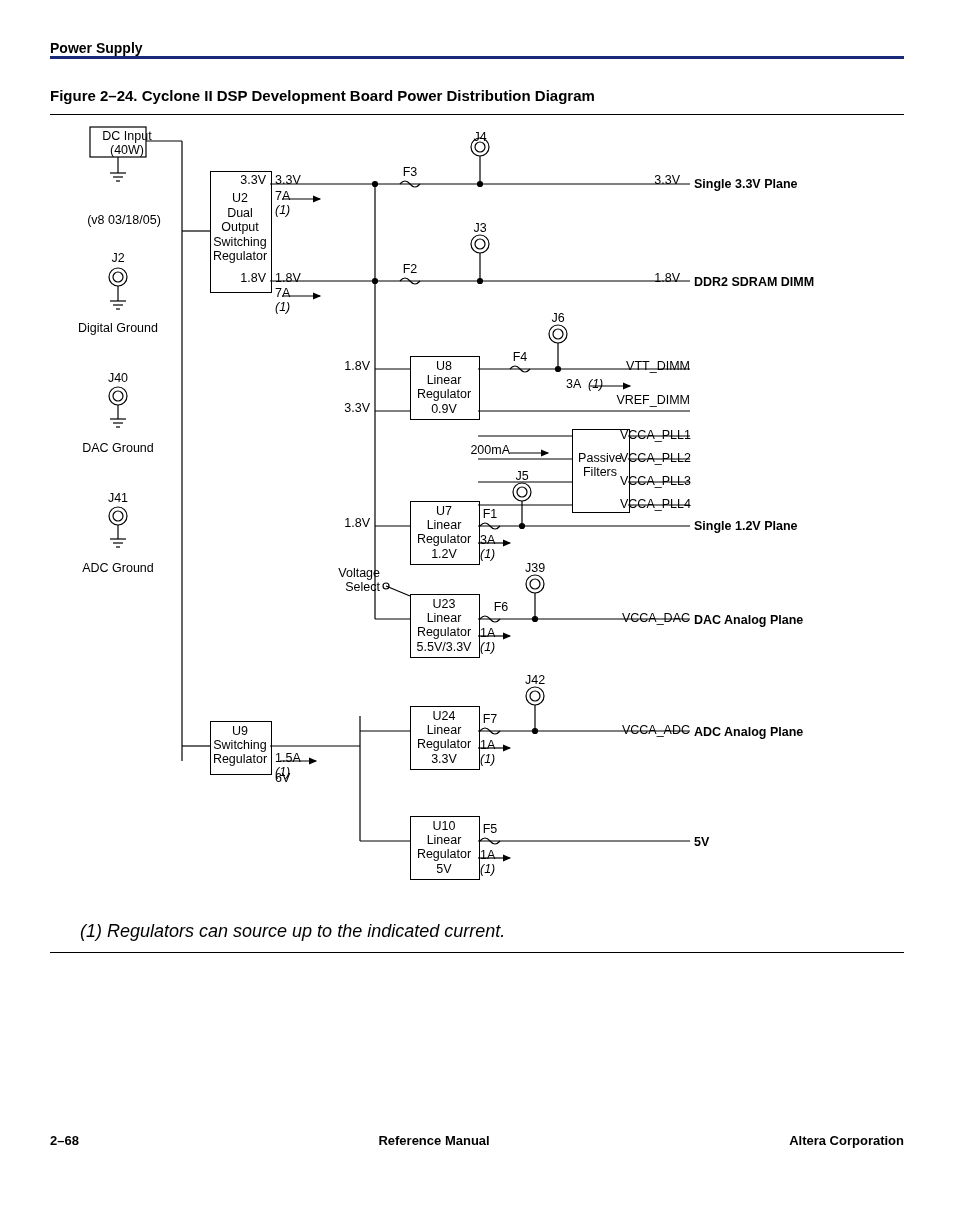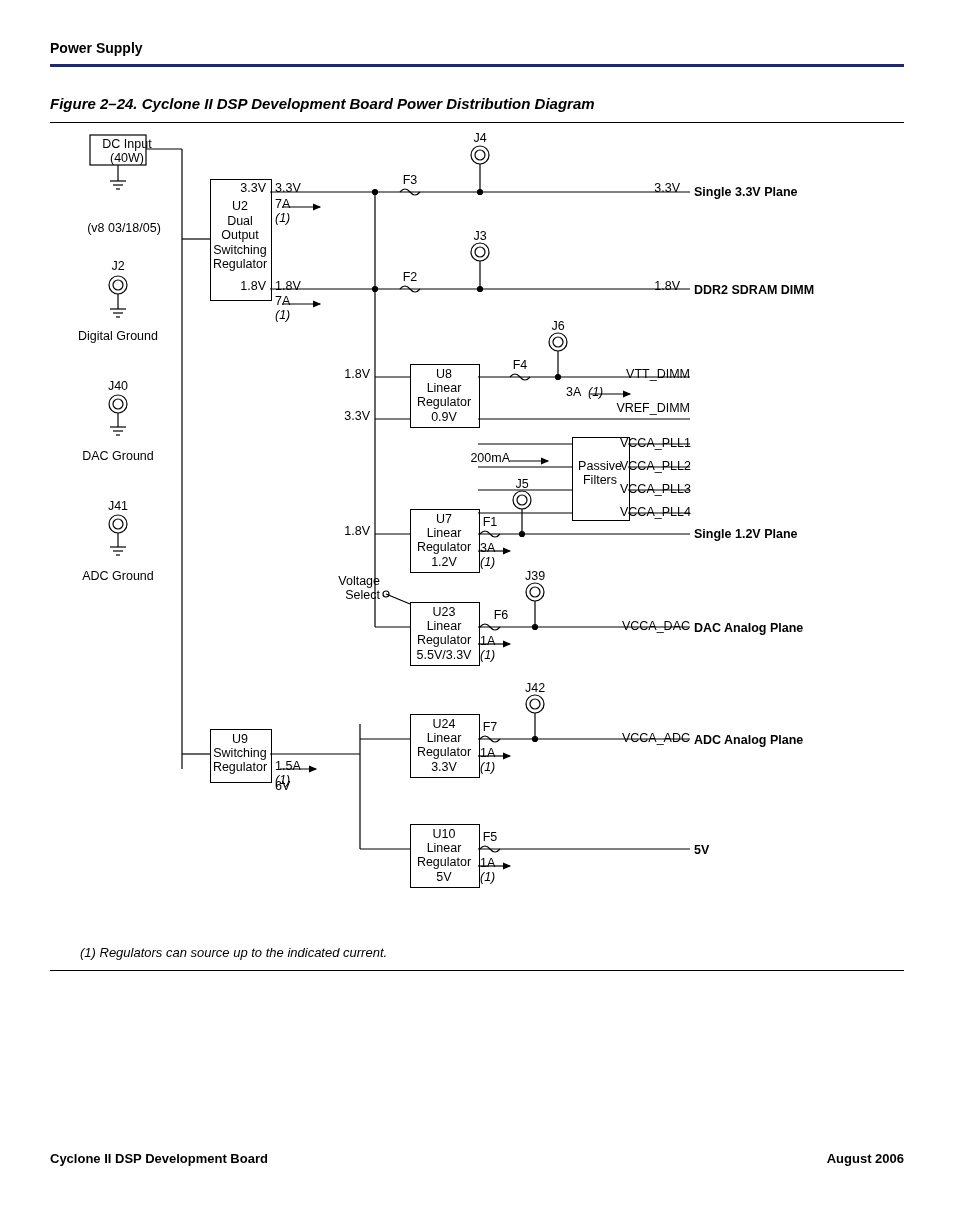--- a/index.html
+++ b/index.html
@@ -1,21 +1,21 @@
 <!DOCTYPE html>
 <html><head>
 <meta charset="utf-8">
 <style>
   body { font-family: Arial, Helvetica, sans-serif; margin: 0; padding: 40px 50px; width: 954px; box-sizing: border-box; background: #fff; }
-  .header-title { font-weight: bold; font-size: 14px; margin-bottom: 8px; }
+  .header-title { font-weight: bold; font-size: 14px; margin-bottom: 0; }
   .hr-thick { border: none; border-top: 3px solid #1a2a7a; margin: 0 0 28px 0; }
   .hr-thin { border: none; border-top: 1px solid #000; margin: 10px 0 6px 0; }
-  .fig-caption { font-weight: bold; font-style: italic; font-size: 15px; margin-bottom: 0; }
+  .fig-caption { font-weight: bold; font-size: 15px; margin-bottom: 0; }
   .diagram-wrap { position: relative; width: 760px; height: 790px; margin-left: 30px; }
-  .note { font-style: italic; font-size: 13px; margin-top: 26px; margin-left: 30px; }
+  .note { font-style: italic; font-size: 18px; margin-top: 10px; margin-left: 30px; }
   .footer { margin-top: 180px; }
   .footer-top { display: flex; justify-content: space-between; font-size: 13px; }
   .footer-bot { display: flex; justify-content: space-between; font-size: 13px; font-weight: bold; }
   .lbl { position: absolute; font-size: 12.5px; line-height: 1.15; text-align: center; white-space: pre; }
   .lbl.left { text-align: left; }
   .lbl.right { text-align: right; }
   .lbl.bold { font-weight: bold; }
   .lbl.italic { font-style: italic; }
   .box { position: absolute; border: 1px solid #000; }
   svg.wires { position: absolute; top:0; left:0; }
@@ -201,21 +201,21 @@
 <div class="lbl left italic" style="left:195px;top:82px">(1)</div>
 <div class="lbl left" style="left:195px;top:165px">7A</div>
 <div class="lbl left italic" style="left:195px;top:179px">(1)</div>
 
 <div class="lbl right" style="left:540px;top:52px;width:60px">3.3V</div>
 <div class="lbl bold left" style="left:614px;top:56px">Single 3.3V Plane</div>
 <div class="lbl right" style="left:540px;top:150px;width:60px">1.8V</div>
 <div class="lbl bold left" style="left:614px;top:154px">DDR2 SDRAM DIMM</div>
 
 <div class="lbl" style="left:318px;top:44px;width:24px">F3</div>
-<div class="lbl" style="left:390px;top:2px;width:20px">J4</div>
+<div class="lbl" style="left:390px;top:9px;width:20px">J4</div>
 <div class="lbl" style="left:318px;top:141px;width:24px">F2</div>
 <div class="lbl" style="left:390px;top:100px;width:20px">J3</div>
 
 <div class="lbl right" style="left:250px;top:238px;width:40px">1.8V</div>
 <div class="lbl right" style="left:250px;top:280px;width:40px">3.3V</div>
 <div class="lbl right" style="left:250px;top:395px;width:40px">1.8V</div>
 
 <div class="lbl" style="left:332px;top:238px;width:64px">U8</div>
 <div class="lbl" style="left:332px;top:252px;width:64px">Linear
 Regulator
@@ -285,18 +285,18 @@
 <div class="lbl left" style="left:400px;top:727px">1A</div>
 <div class="lbl left italic" style="left:400px;top:741px">(1)</div>
 <div class="lbl bold left" style="left:614px;top:714px">5V</div>
 
 </div>
 
 <div class="note">(1) Regulators can source up to the indicated current.</div>
 <hr class="hr-thin">
 
 <div class="footer">
-  <div class="footer-bot">
-    <span>Cyclone II DSP Development Board</span>
-    <span></span>
-    <span>August 2006</span>
+  <div class="footer-top">
+    <span style="font-weight:bold">2–68</span>
+    <span style="font-weight:bold">Reference Manual</span>
+    <span style="font-weight:bold">Altera Corporation</span>
   </div>
 </div>
 
 </body></html>

